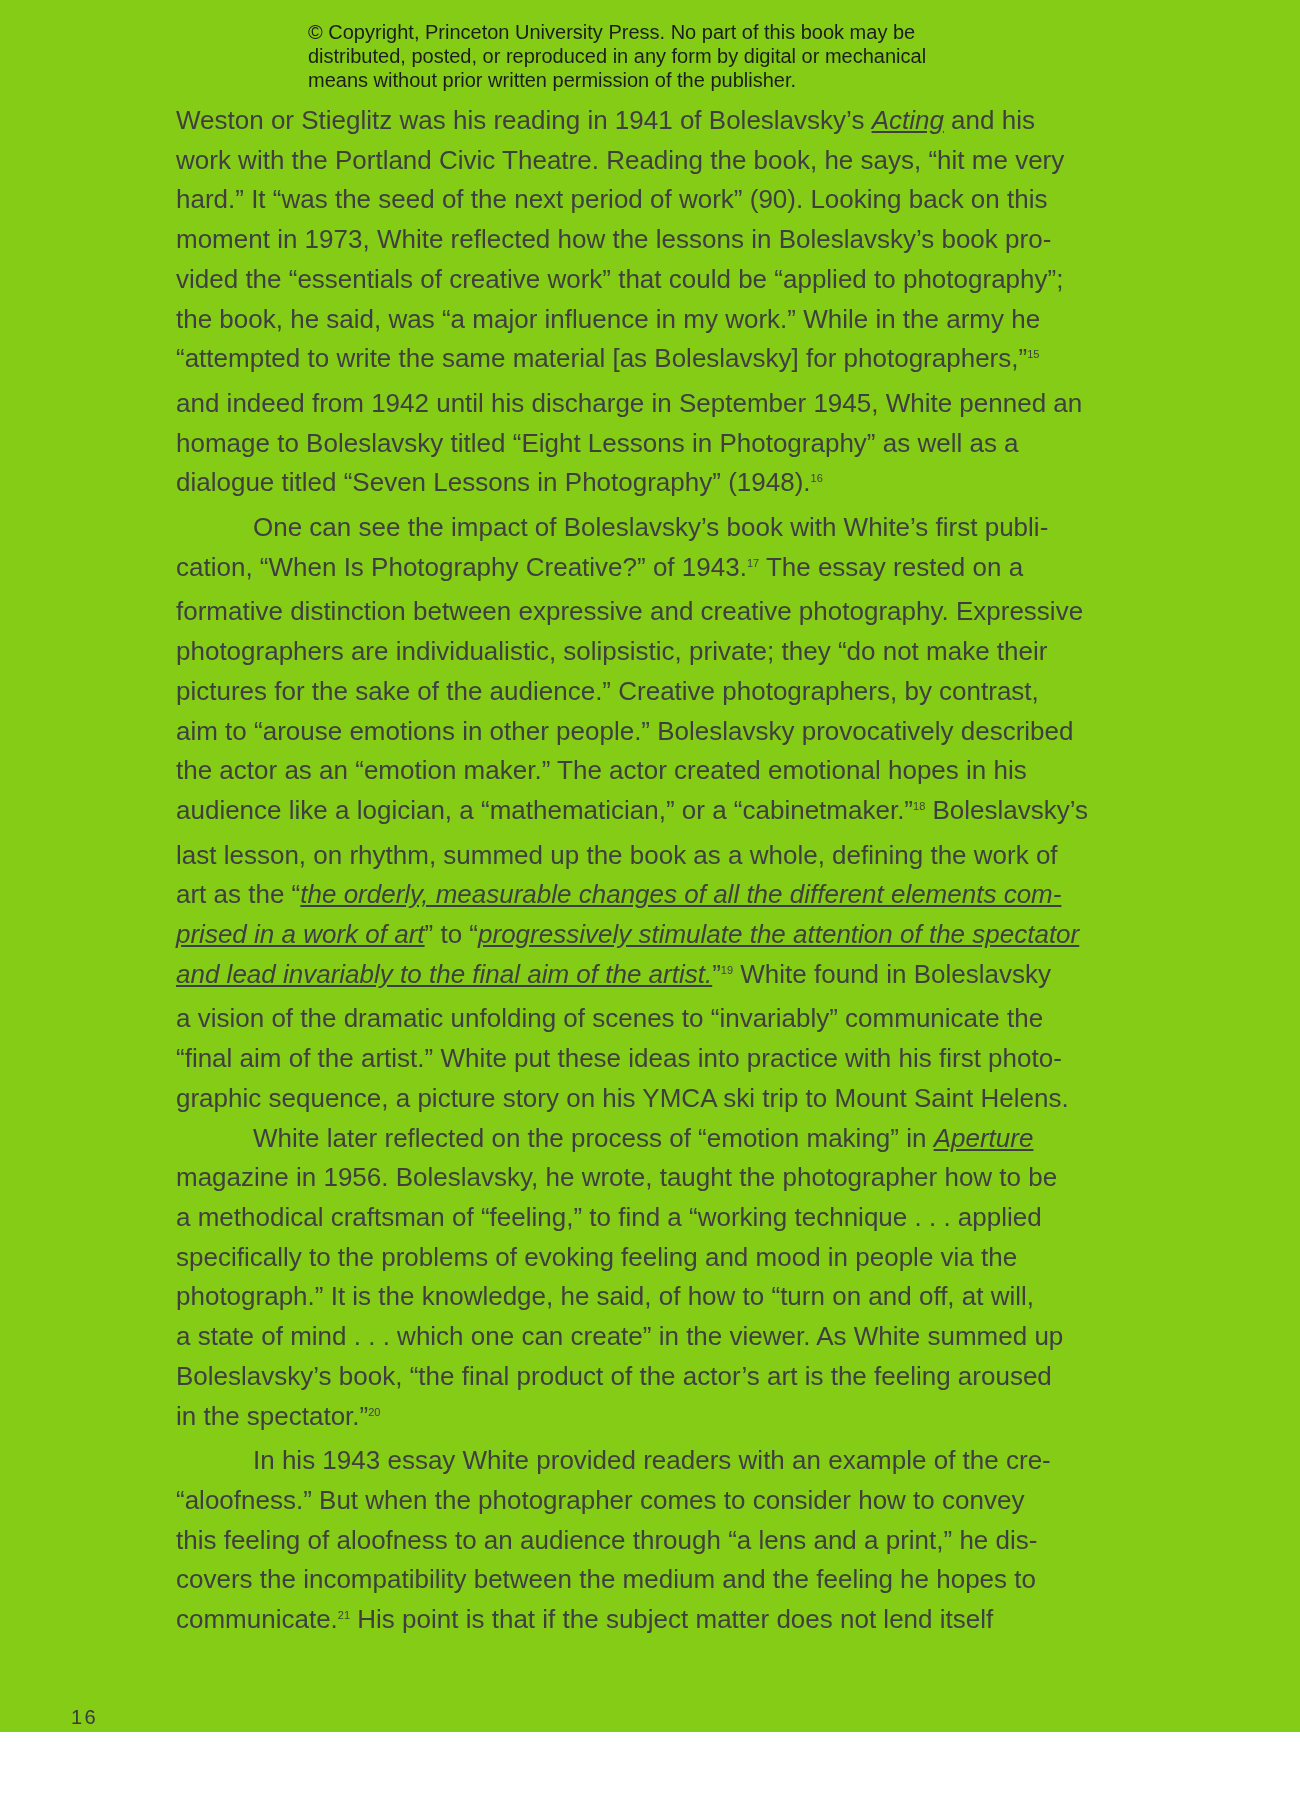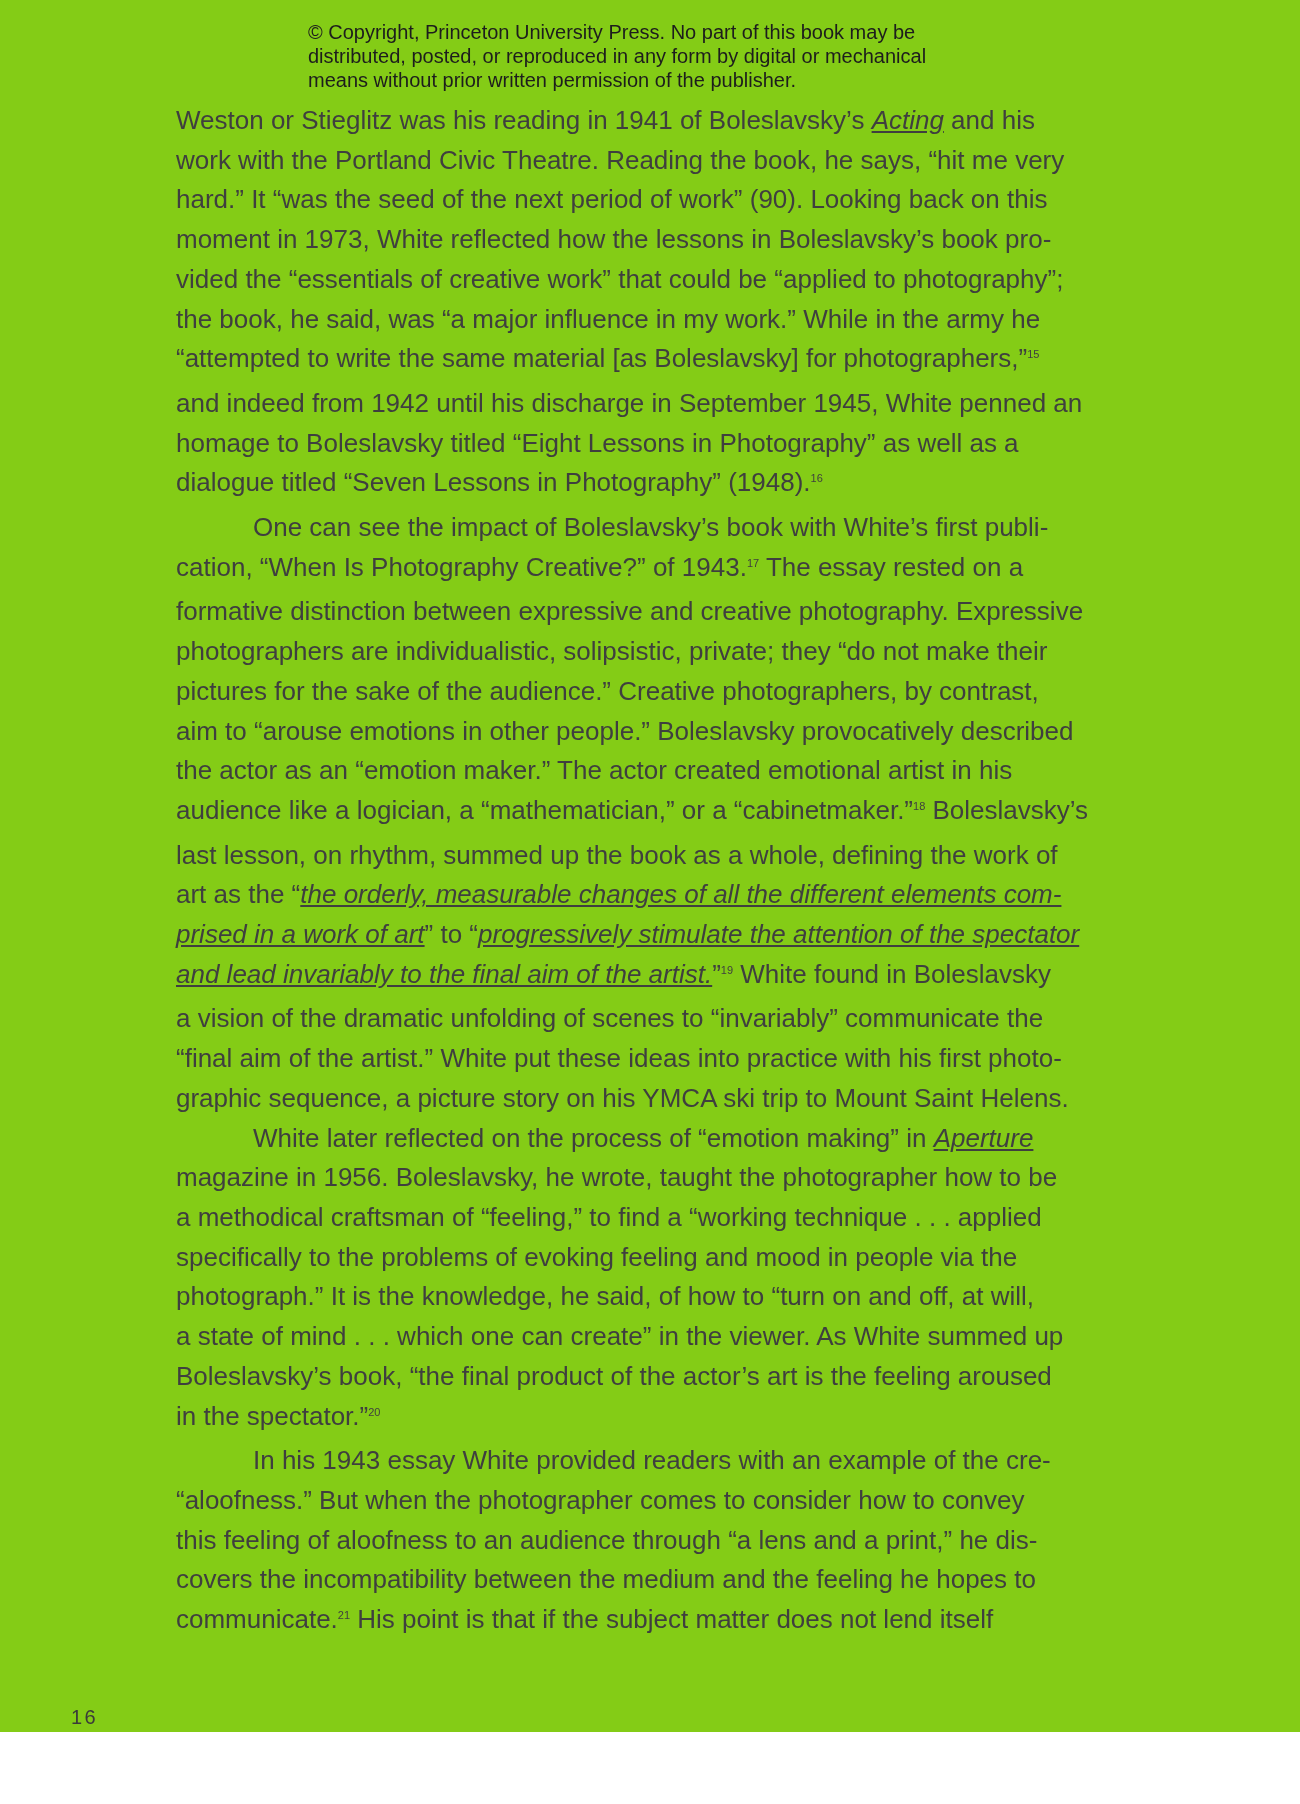--- a/index.html
+++ b/index.html
@@ -82,21 +82,21 @@
         <div class="line"><span>homage to Boleslavsky titled “Eight Lessons in Photography” as well as a</span></div>
         <div class="line"><span>dialogue titled “Seven Lessons in Photography” (1948).</span><span class="sup">16</span></div>
       </div>
       <div class="para">
         <div class="line first-indent"><span>One can see the impact of Boleslavsky’s book with White’s first publi-</span></div>
         <div class="line"><span>cation, “When Is Photography Creative?” of 1943.</span><span class="sup">17</span><span> The essay rested on a</span></div>
         <div class="line"><span>formative distinction between expressive and creative photography. Expressive</span></div>
         <div class="line"><span>photographers are individualistic, solipsistic, private; they “do not make their</span></div>
         <div class="line"><span>pictures for the sake of the audience.” Creative photographers, by contrast,</span></div>
         <div class="line"><span>aim to “arouse emotions in other people.” Boleslavsky provocatively described</span></div>
-        <div class="line"><span>the actor as an “emotion maker.” The actor created emotional artist in his</span></div>
+        <div class="line"><span>the actor as an “emotion maker.” The actor created emotional hopes in his</span></div>
         <div class="line"><span>audience like a logician, a “mathematician,” or a “cabinetmaker.”</span><span class="sup">18</span><span> Boleslavsky’s</span></div>
         <div class="line"><span>last lesson, on rhythm, summed up the book as a whole, defining the work of</span></div>
         <div class="line"><span>art as the “</span><span class="it">the orderly, measurable changes of all the different elements com-</span></div>
         <div class="line"><span class="it">prised in a work of art</span><span>” to “</span><span class="it">progressively stimulate the attention of the spectator</span></div>
         <div class="line"><span class="it">and lead invariably to the final aim of the artist.</span><span>”</span><span class="sup">19</span><span> White found in Boleslavsky</span></div>
         <div class="line"><span>a vision of the dramatic unfolding of scenes to “invariably” communicate the</span></div>
         <div class="line"><span>“final aim of the artist.” White put these ideas into practice with his first photo-</span></div>
         <div class="line"><span>graphic sequence, a picture story on his YMCA ski trip to Mount Saint Helens.</span></div>
       </div>
       <div class="para">

